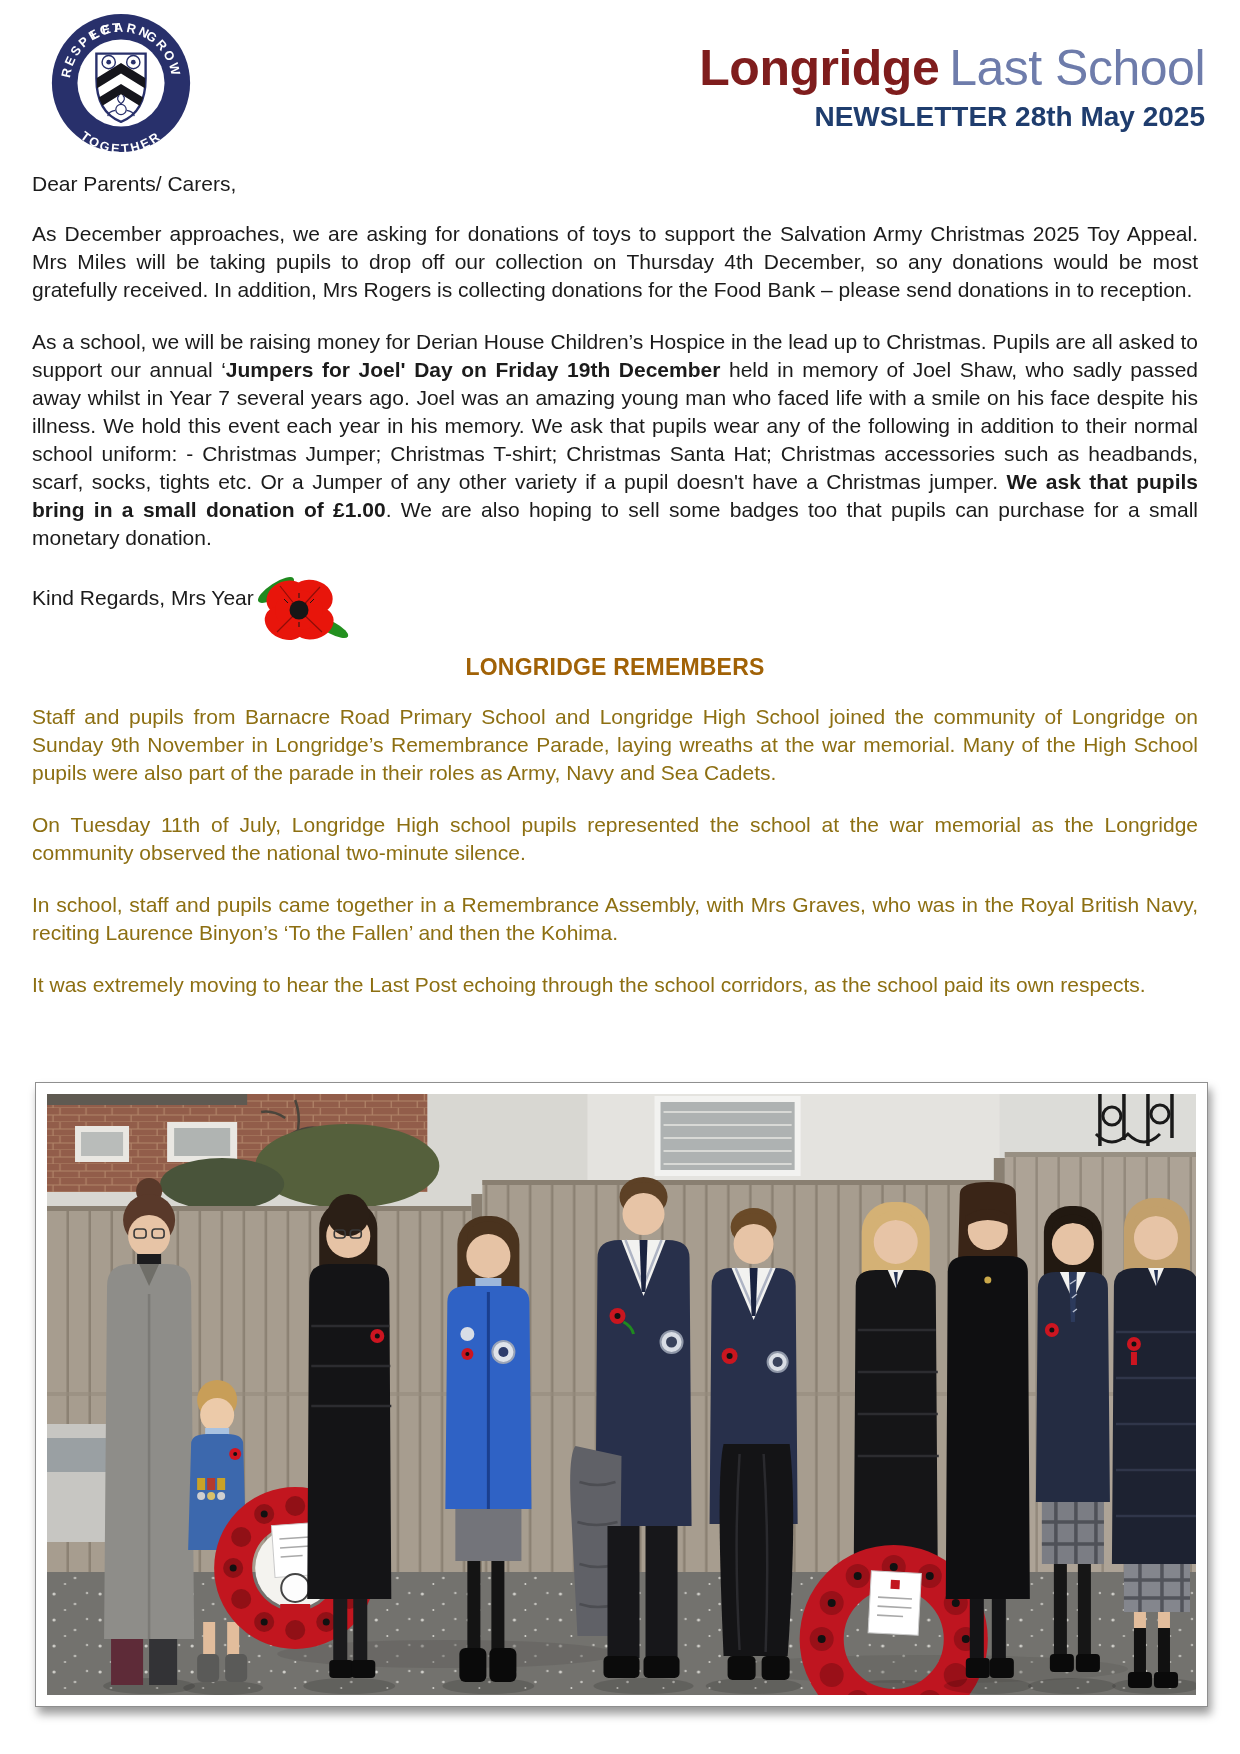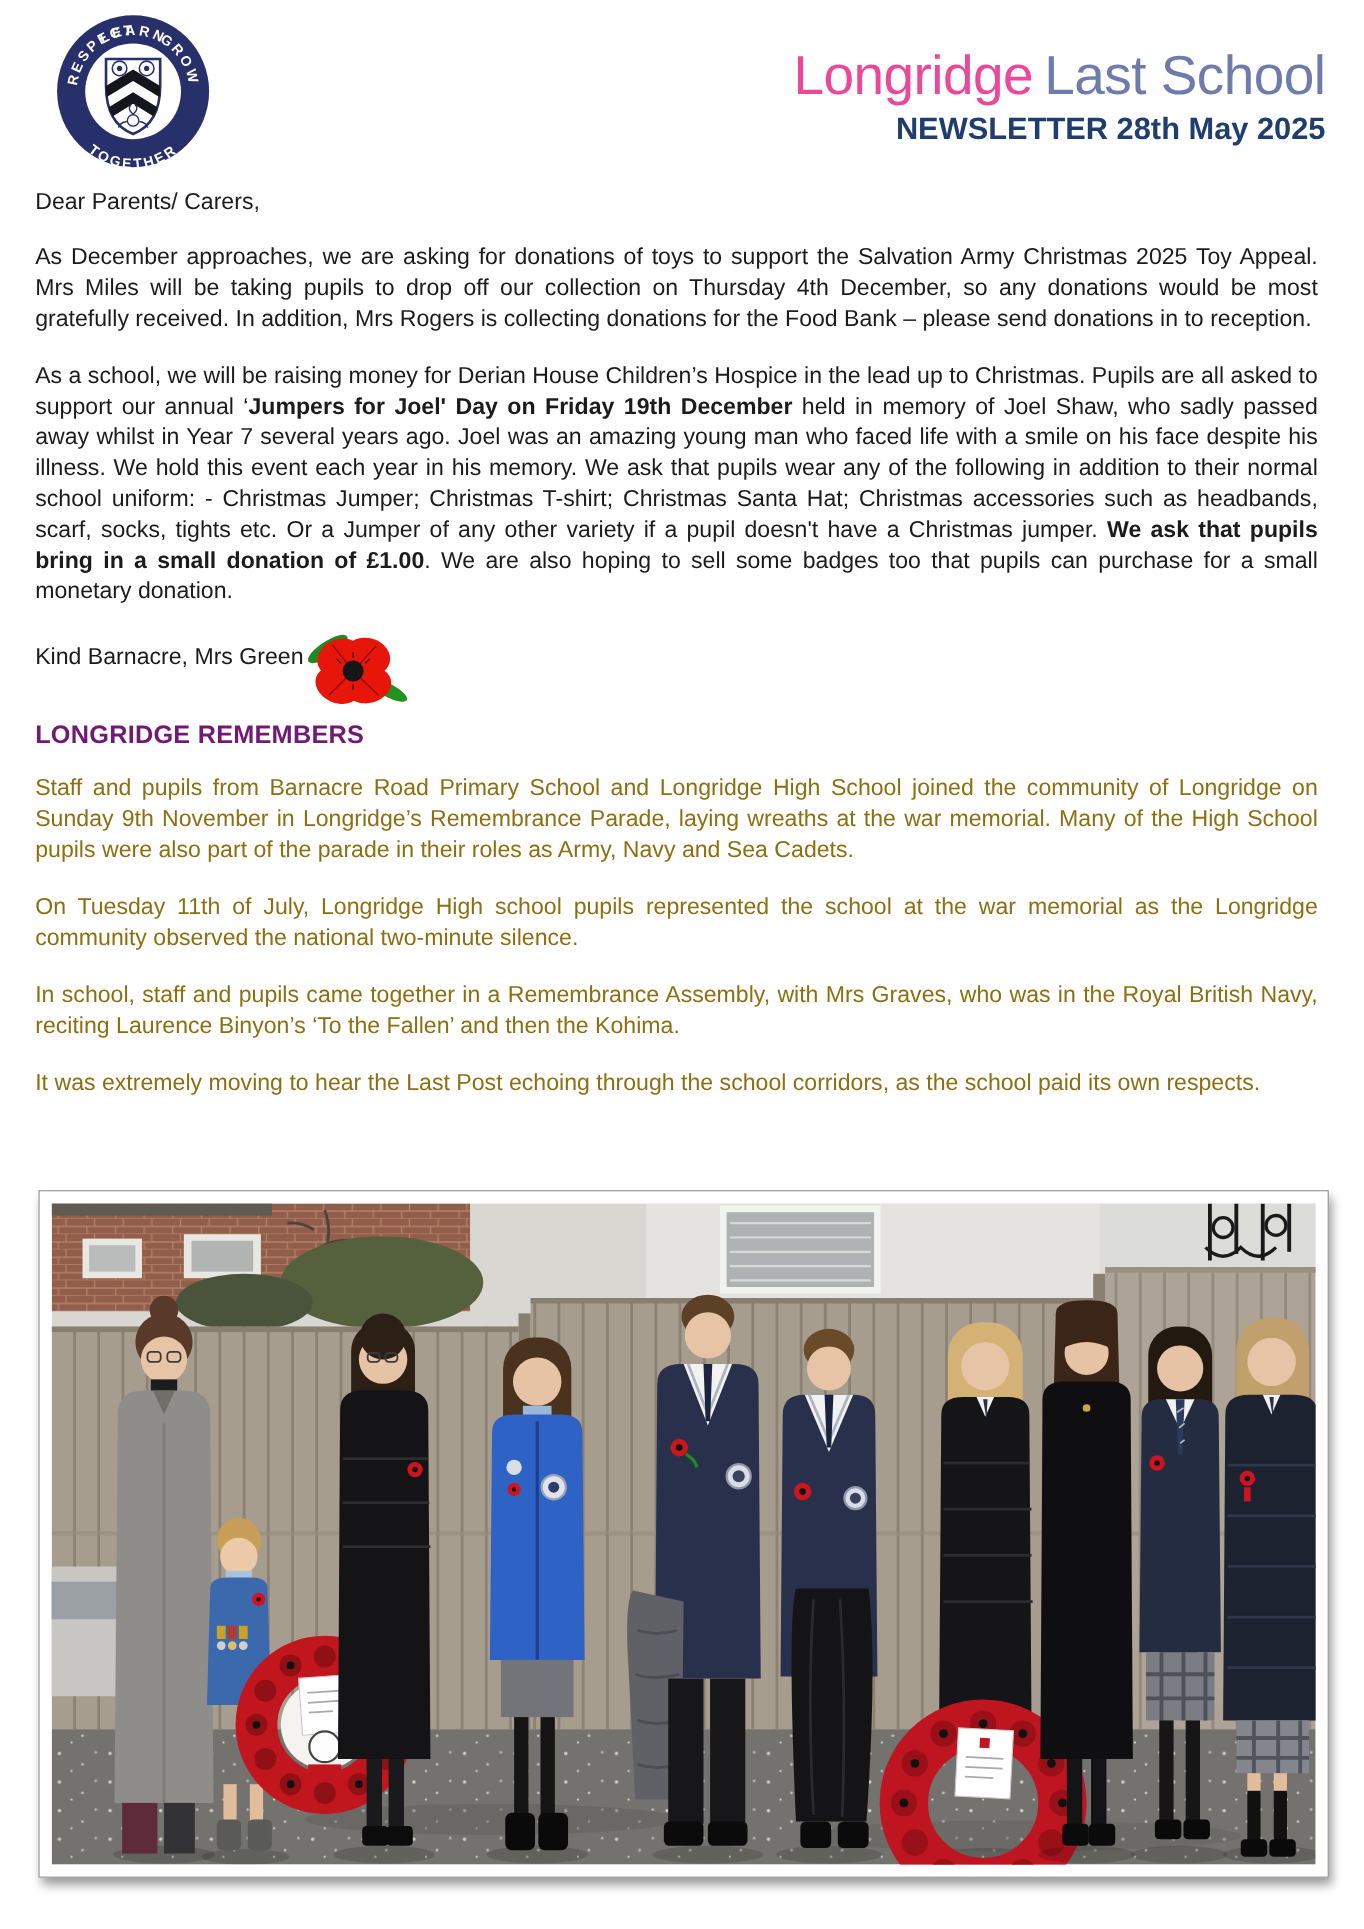--- a/index.html
+++ b/index.html
@@ -2,32 +2,32 @@
 <html><head>
 <meta charset="utf-8">
 <style>
   html,body{margin:0;padding:0;background:#e9e9e9;}
   .page{position:relative;width:1240px;height:1754px;background:#fff;margin:0 auto;
         font-family:"Liberation Sans", sans-serif;overflow:hidden;}
   
   .logo{position:absolute;left:50px;top:12px;width:142px;height:142px;}
   .titles{position:absolute;right:35px;top:42px;text-align:right;}
   .school-name{font-size:50px;letter-spacing:-0.5px;line-height:1.05;}
-  .school-name .bold{font-weight:400;color:#ec4899;}
+  .school-name .bold{font-weight:700;color:#7f1d1d;}
   .school-name .light{font-weight:500;color:#6e7cab;margin-left:10px;}
   .subtitle{font-size:28px;font-weight:700;color:#1f3d6e;margin-top:6px;}
   
   .content{position:absolute;left:32px;top:172px;width:1166px;}
   .sal{font-size:21px;color:#1b1b1b;margin:0 0 24px 0;}
   p.black{font-size:21px;line-height:28px;color:#1b1b1b;text-align:justify;margin:0 0 24px 0;}
   .b{font-weight:700;}
   .signoff-row{display:flex;align-items:flex-start;height:72px;margin:0 0 6px 0;}
   .signoff{font-size:21px;color:#1b1b1b;padding-top:10px;}
   .poppy{margin-left:-10px;margin-top:-6px;}
-  h2.remember{font-size:23px;font-weight:700;color:#701a75;margin:4px 0 22px 0;letter-spacing:0.2px;}
+  h2.remember{font-size:23px;font-weight:700;color:#a16207;margin:4px 0 22px 0;letter-spacing:0.2px;text-align:center;}
   p.gold{font-size:21px;line-height:28px;color:#8d6f12;text-align:justify;margin:0 0 24px 0;}
   
   .photo-frame{position:absolute;left:35px;top:1082px;width:1173px;height:625px;background:#fff;
                border:1px solid #8f8f8f;box-sizing:border-box;padding:11px;
                box-shadow:3px 7px 9px rgba(0,0,0,0.40);}
   .photo-frame svg{display:block;width:100%;height:100%;}
 </style>
 </head>
 <body>
 
@@ -80,21 +80,21 @@
     <div class="subtitle">NEWSLETTER 28th May 2025</div>
   </div>
 
   <div class="content">
     <p class="sal">Dear Parents/ Carers,</p>
 
     <p class="black"><span>As December approaches, we are asking for donations of toys to support the Salvation Army Christmas 2025 Toy Appeal. Mrs Miles will be taking pupils to drop off our collection on Thursday 4th December, so any donations would be most gratefully received. In addition, Mrs Rogers is collecting donations for the Food Bank – please send donations in to reception.</span></p>
     <p class="black"><span>As a school, we will be raising money for Derian House Children’s Hospice in the lead up to Christmas. Pupils are all asked to support our annual ‘</span><span class="b">Jumpers for Joel' Day on Friday 19th December</span><span> held in memory of Joel Shaw, who sadly passed away whilst in Year 7 several years ago. Joel was an amazing young man who faced life with a smile on his face despite his illness. We hold this event each year in his memory. We ask that pupils wear any of the following in addition to their normal school uniform: - Christmas Jumper; Christmas T-shirt; Christmas Santa Hat; Christmas accessories such as headbands, scarf, socks, tights etc. Or a Jumper of any other variety if a pupil doesn't have a Christmas jumper. </span><span class="b">We ask that pupils bring in a small donation of £1.00</span><span>. We are also hoping to sell some badges too that pupils can purchase for a small monetary donation.</span></p>
 
     <div class="signoff-row">
-      <span class="signoff">Kind Barnacre, Mrs Green</span>
+      <span class="signoff">Kind Regards, Mrs Year</span>
       <svg class="poppy" width="110" height="84" viewBox="0 0 110 84">
         <ellipse cx="32" cy="20" rx="21" ry="7" fill="#1f8a1f" transform="rotate(-33 32 20)"></ellipse>
         <ellipse cx="88" cy="58" rx="18" ry="6" fill="#23901f" transform="rotate(28 88 58)"></ellipse>
         <path d="M56,44 L82,62" stroke="#1f8a1f" stroke-width="4"></path>
         <g fill="#e8150b">
           <ellipse cx="43" cy="28" rx="21" ry="17" transform="rotate(-20 43 28)"></ellipse>
           <ellipse cx="68" cy="27" rx="21" ry="17" transform="rotate(16 68 27)"></ellipse>
           <ellipse cx="41" cy="53" rx="21" ry="16" transform="rotate(24 41 53)"></ellipse>
           <ellipse cx="69" cy="53" rx="21" ry="16" transform="rotate(-16 69 53)"></ellipse>
           <ellipse cx="55" cy="40" rx="24" ry="20"></ellipse>

